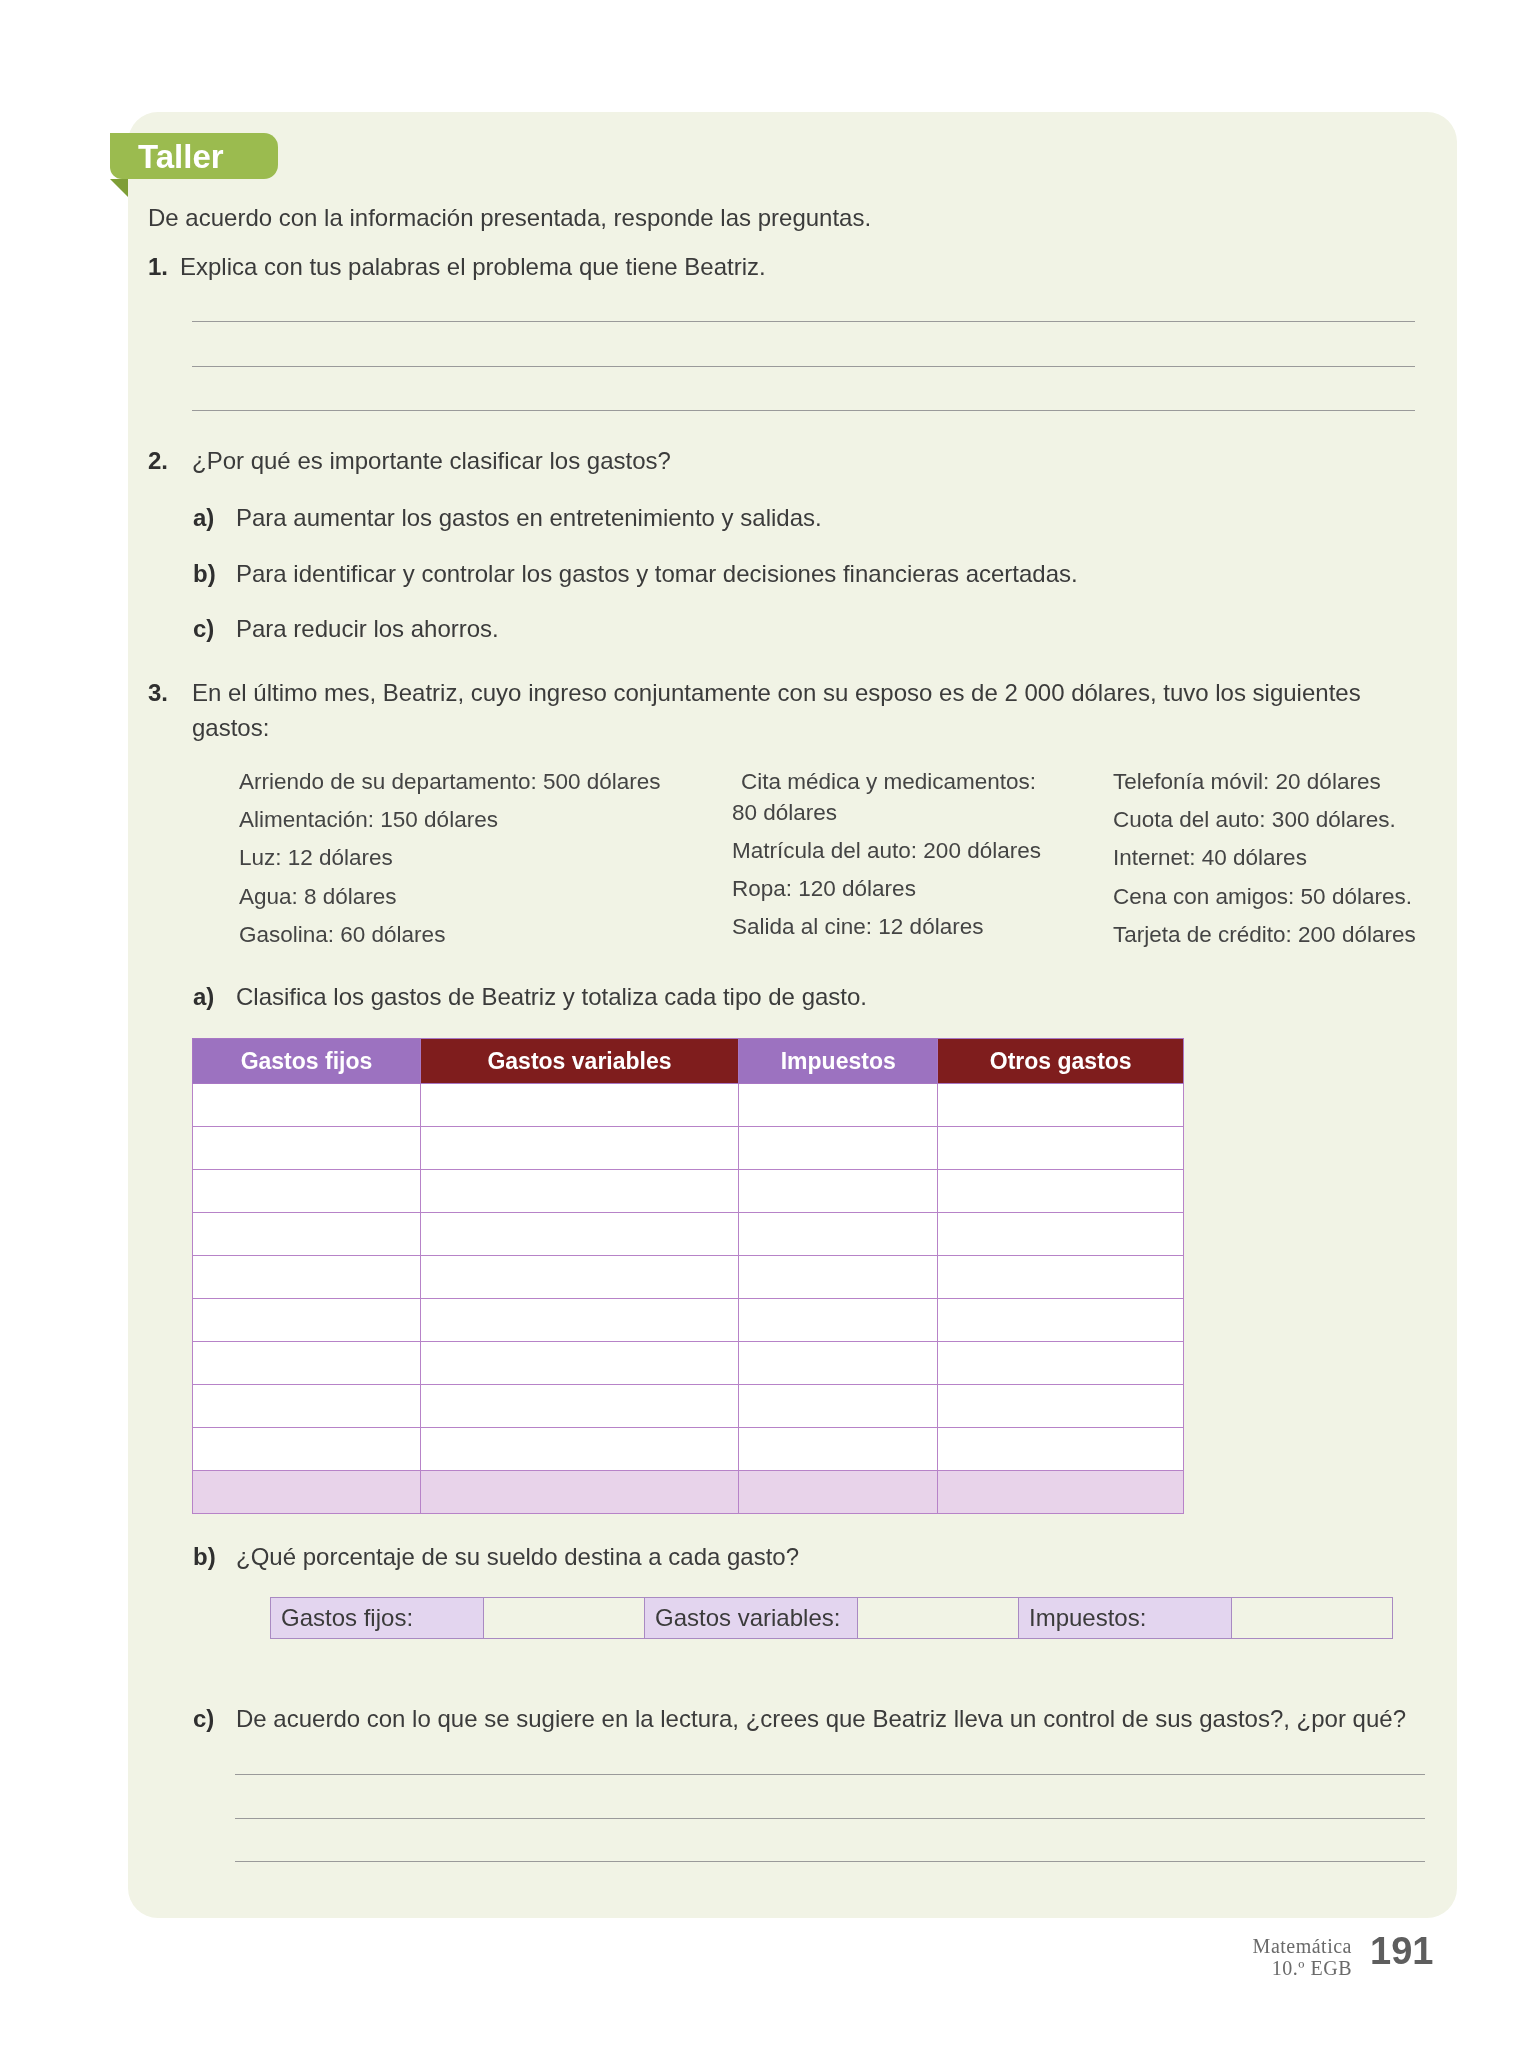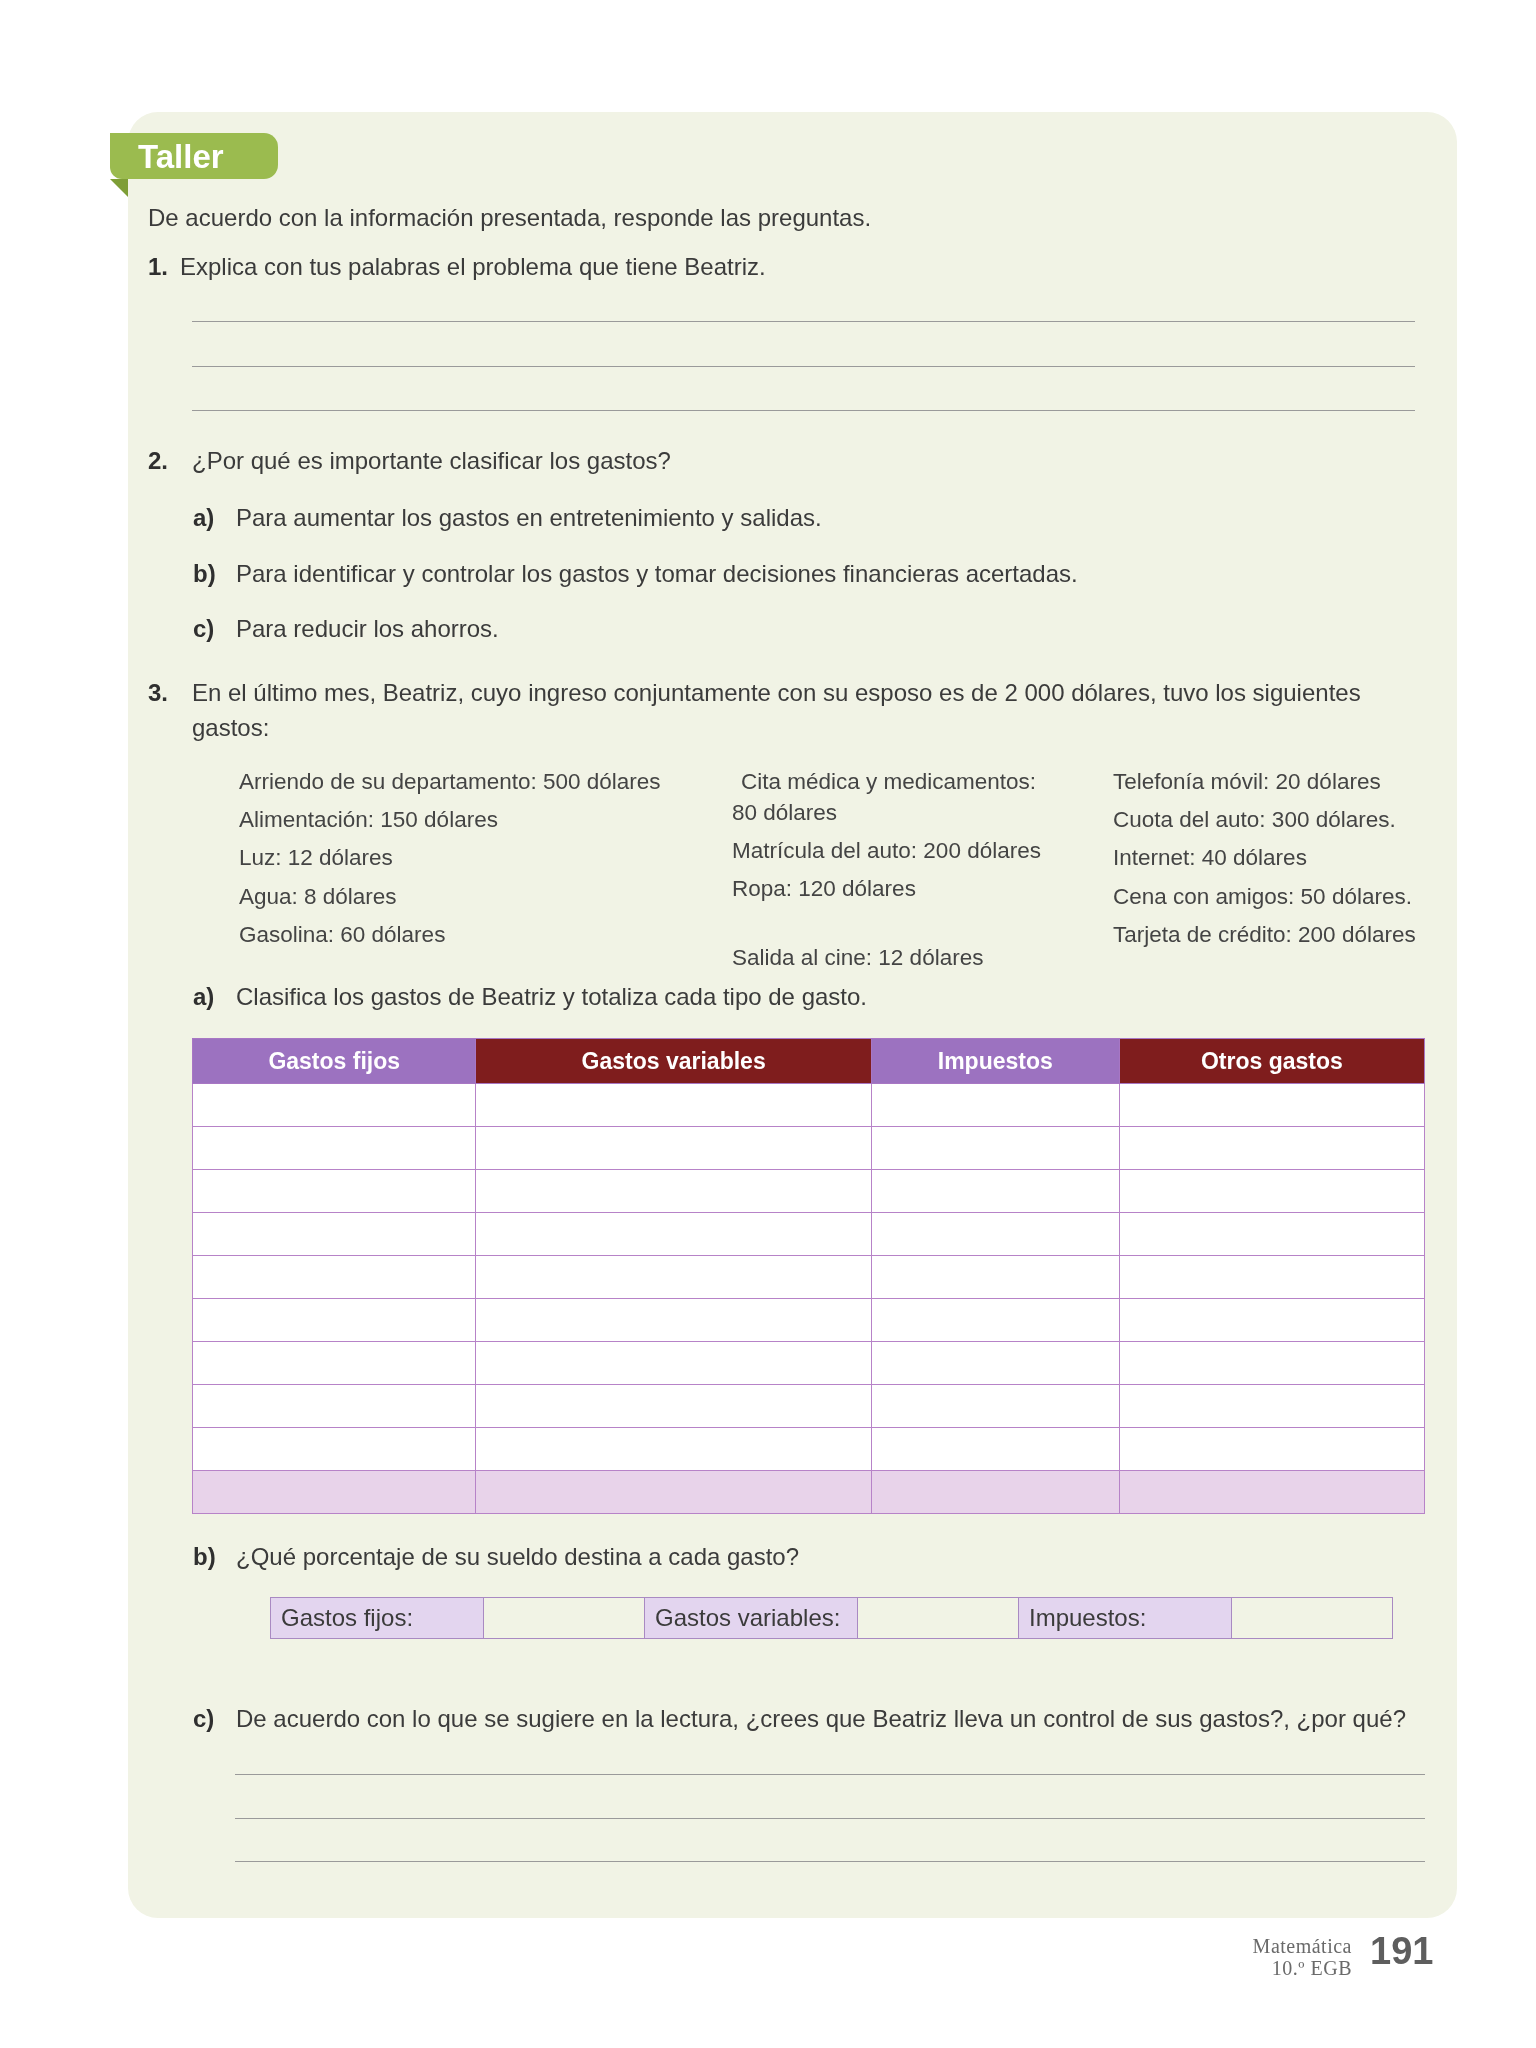--- a/index.html
+++ b/index.html
@@ -7,21 +7,21 @@
          font-family:"Liberation Sans", sans-serif; color:#3b3b3b; }
   .abs { position:absolute; }
   .panel { left:128px; top:112px; width:1329px; height:1806px; background:#f1f3e5; border-radius:30px; }
   .tab { left:110px; top:133px; width:168px; height:46px; background:#9bbb4f; border-radius:0 14px 14px 12px; }
   .tab-fold { left:110px; top:179px; width:0; height:0; border-top:18px solid #7e9e36; border-left:18px solid transparent; }
   .tab-label { left:138px; top:134px; height:46px; line-height:46px; color:#fff; font-weight:bold; font-size:33px; }
   .txt { font-size:24px; line-height:30px; white-space:nowrap; color:#3b3b3b; }
   .num { font-weight:bold; color:#2f2f2f; }
   .rule { height:0; border-top:1.5px solid #9a9a9a; }
   .exp { font-size:22.5px; line-height:28px; white-space:nowrap; color:#444; }
-  table.main { position:absolute; left:192px; top:1038px; width:1233px; border-collapse:collapse; }
+  table.main { position:absolute; left:192px; top:1038px; width:992px; border-collapse:collapse; }
   table.main th { height:44px; color:#fff; font-weight:bold; font-size:23px; padding:0; border:1.5px solid #a877c4; }
   table.main th.c1 { background:#9c72c0; }
   table.main th.c2 { background:#7f1d1d; }
   table.main td { height:42px; background:#ffffff; border:1.5px solid #b783c8; padding:0; }
   table.main tr.total td { background:#e8d3ea; }
   table.small { position:absolute; left:270px; top:1597px; border-collapse:collapse; }
   table.small td { height:40px; border:1.5px solid #a98ac2; padding:0 10px; font-size:24px; color:#3b3b3b; white-space:nowrap; }
   table.small td.lab { width:192px; background:#e3d5ef; }
   table.small td.val { width:140px; background:#f1f3e5; }
   table.small td.empty { border:none; background:transparent; }
@@ -61,21 +61,21 @@
 <div class="abs exp" style="left:239px; top:768px;">Arriendo de su departamento: 500 dólares</div>
 <div class="abs exp" style="left:239px; top:806px;">Alimentación: 150 dólares</div>
 <div class="abs exp" style="left:239px; top:844px;">Luz: 12 dólares</div>
 <div class="abs exp" style="left:239px; top:883px;">Agua: 8 dólares</div>
 <div class="abs exp" style="left:239px; top:921px;">Gasolina: 60 dólares</div>
 
 <div class="abs exp" style="left:741px; top:768px;">Cita médica y medicamentos:</div>
 <div class="abs exp" style="left:732px; top:799px;">80 dólares</div>
 <div class="abs exp" style="left:732px; top:837px;">Matrícula del auto: 200 dólares</div>
 <div class="abs exp" style="left:732px; top:875px;">Ropa: 120 dólares</div>
-<div class="abs exp" style="left:732px; top:913px;margin-top:31px;">Salida al cine: 12 dólares</div>
+<div class="abs exp" style="left:732px; top:913px;">Salida al cine: 12 dólares</div>
 
 <div class="abs exp" style="left:1113px; top:768px;">Telefonía móvil: 20 dólares</div>
 <div class="abs exp" style="left:1113px; top:806px;">Cuota del auto: 300 dólares.</div>
 <div class="abs exp" style="left:1113px; top:844px;">Internet: 40 dólares</div>
 <div class="abs exp" style="left:1113px; top:883px;">Cena con amigos: 50 dólares.</div>
 <div class="abs exp" style="left:1113px; top:921px;">Tarjeta de crédito: 200 dólares</div>
 
 <div class="abs txt num" style="left:193px; top:982px;">a)</div>
 <div class="abs txt" style="left:236px; top:982px;">Clasifica los gastos de Beatriz y totaliza cada tipo de gasto.</div>
 

